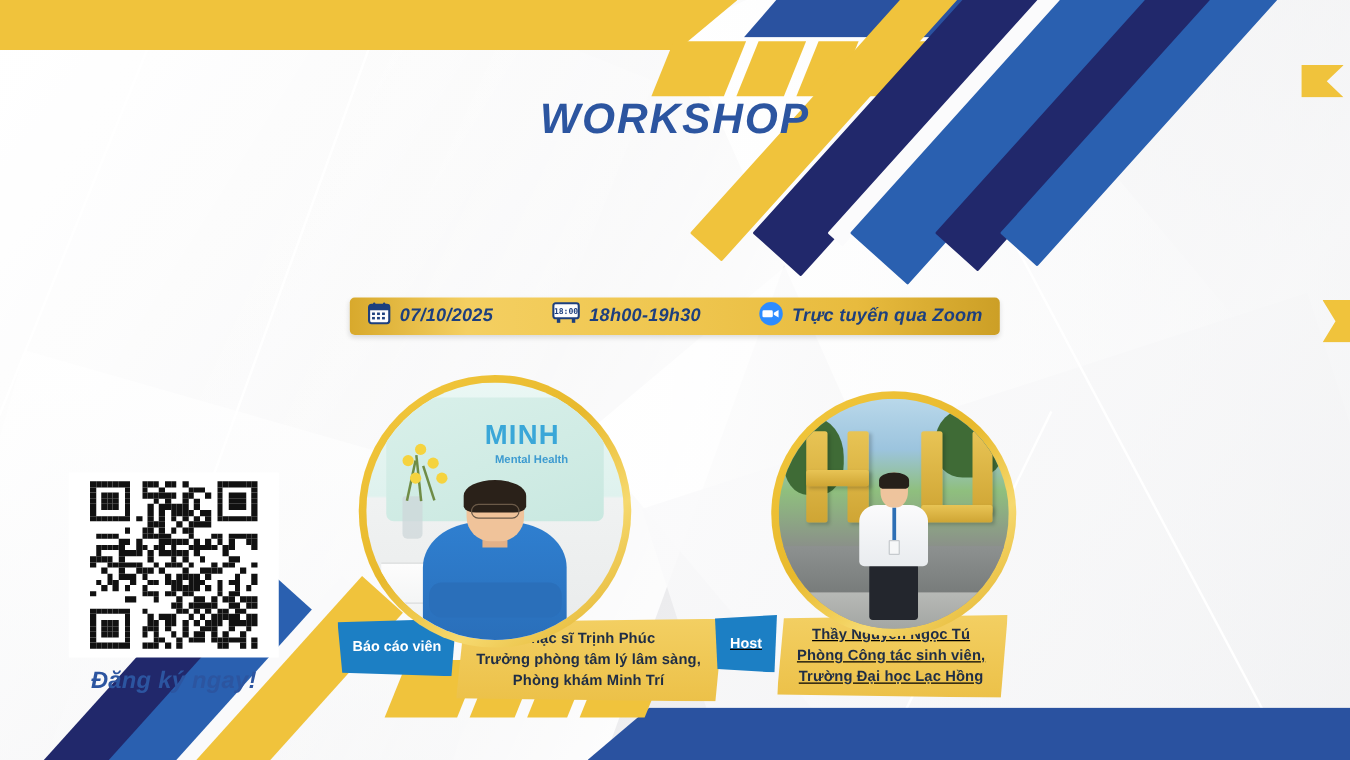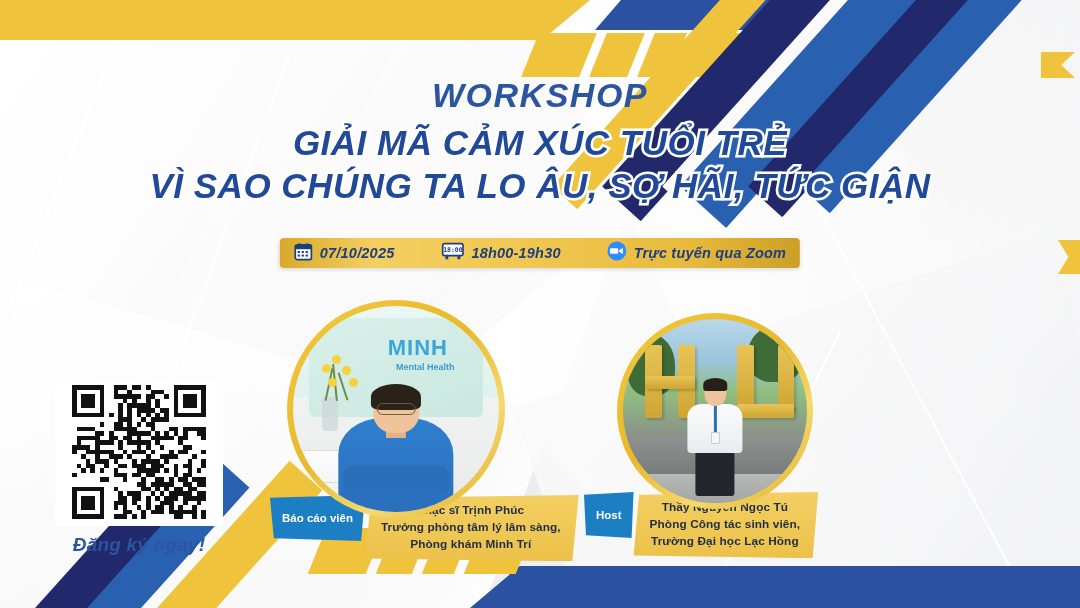--- a/index.html
+++ b/index.html
@@ -236,21 +236,21 @@
   .s2-hair2{ position:absolute; left:50%; top:0; transform:translateX(-50%);
     width:44%; height:11%; background:#26201a; border-radius:50% 50% 18% 18%; }
   .s2-lan{ position:absolute; left:50%; top:24%; transform:translateX(-50%);
     width:3px; height:22%; background:#2d6fb5; }
   .s2-badge{ position:absolute; left:50%; top:46%; transform:translateX(-50%);
     width:9px; height:12px; background:#f6f7f8; border:1px solid #c6cace; border-radius:1px; }
 
   
   .cap{ position:absolute; display:flex; align-items:stretch; }
   .cap1{ left:270px; top:495px; }
-  .cap2{ left:584px; top:492px; }
+  .cap2{ left:572px; top:492px;text-decoration:underline; }
   .cap-tag{
     background:#1c7fc4; color:#fff; display:flex; align-items:center; justify-content:center;
     font-size:11.5px; font-weight:700; padding:0 12px;
     clip-path:polygon(0 6%, 100% 0, 96% 100%, 4% 94%);
     white-space:nowrap;
   }
   .cap-body{
     background:linear-gradient(180deg,#f3cf62,#ecc149);
     padding:7px 18px 9px 16px;
     clip-path:polygon(3% 4%, 100% 0, 97% 100%, 0 96%);
@@ -315,24 +315,20 @@
   </div>
 
   <div class="logos">
 
 
 
   </div>
 
   <div class="heads">
     <div class="h-workshop">WORKSHOP</div>
-    <div class="h-main">
-      <div class="h-l1">GIẢI MÃ CẢM XÚC TUỔI TRẺ</div>
-      <div class="h-l2">VÌ SAO CHÚNG TA LO ÂU, SỢ HÃI, TỨC GIẬN</div>
-    </div>
   </div>
 
   <div class="infobar">
 
     <div class="info-item">
       <span class="ico">
         <svg width="19" height="19" viewBox="0 0 20 20">
           <rect x="1.5" y="3" width="17" height="15.5" rx="2" fill="#fdfdfd" stroke="#1d3f7e" stroke-width="1.8"></rect>
           <rect x="1.5" y="3" width="17" height="4.6" fill="#1d3f7e"></rect>
           <rect x="4.8" y="1" width="2" height="3.6" rx="1" fill="#1d3f7e"></rect>

